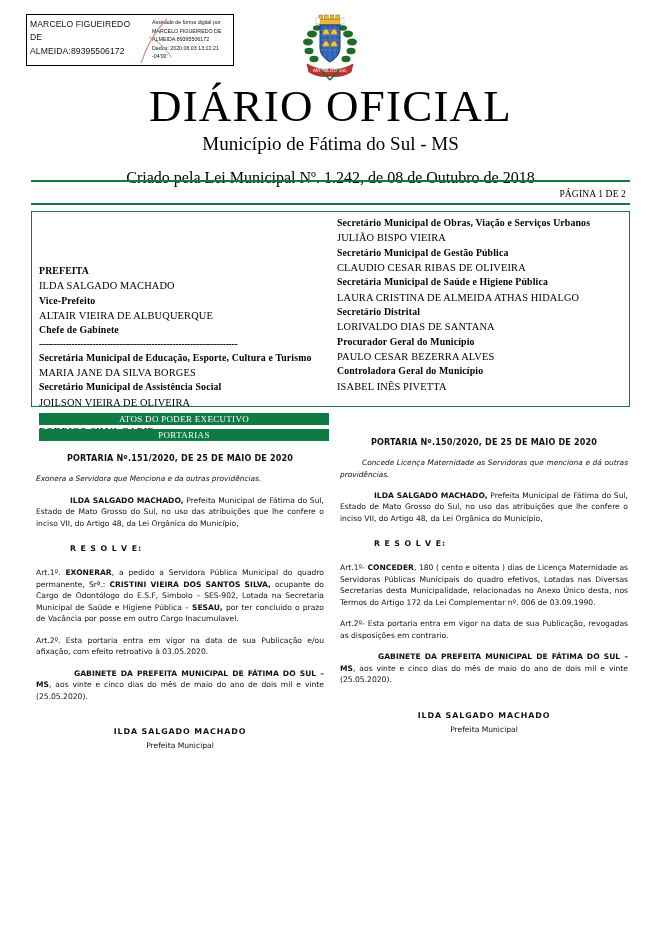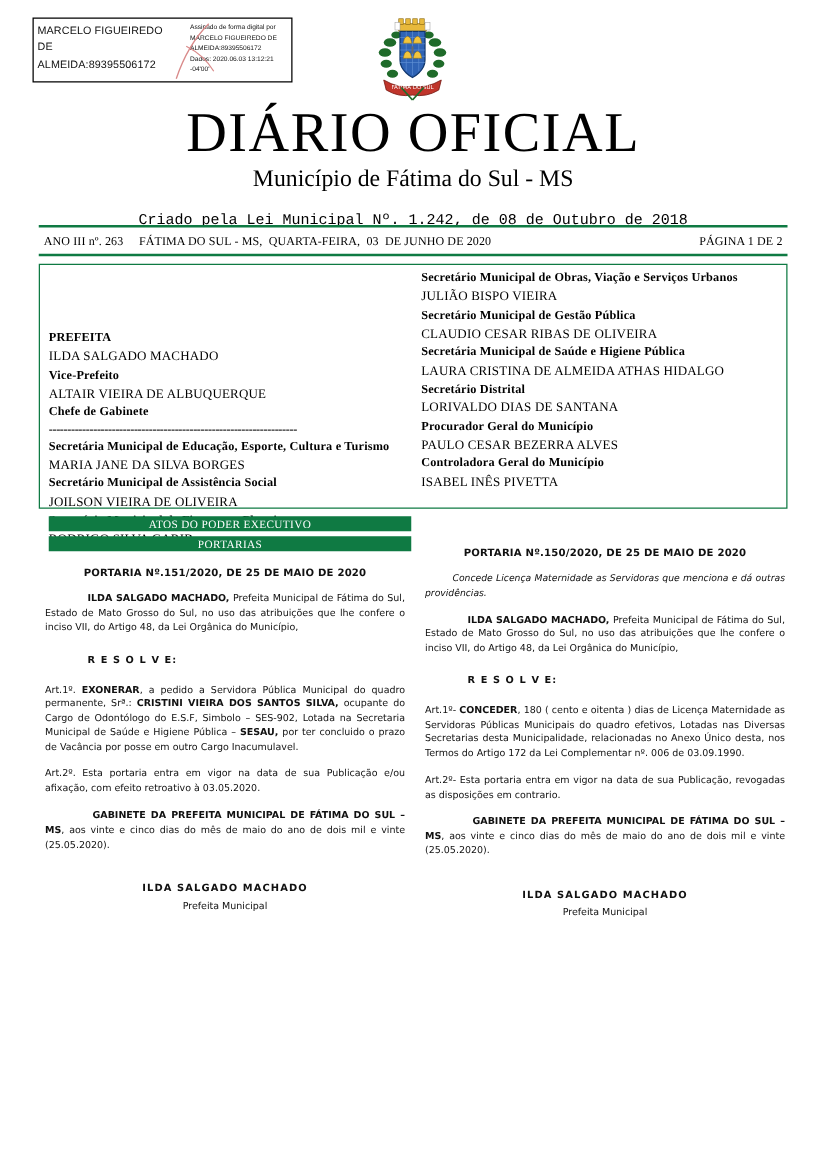--- a/index.html
+++ b/index.html
@@ -81,22 +81,22 @@
     font-weight: 400;
   }
   .do-sub {
     font-family: "Liberation Serif", serif;
     font-size: 19px;
     line-height: 1.35;
     margin-top: 1px;
     font-weight: 400;
   }
   .do-law {
-    font-family: Liberation Mono, monospace;
-    font-size: 12px;
+    font-family: Liberation Serif, serif;
+    font-size: 16px;
     margin-top: 12px;
   }
 
   
   .rule-green {
     position: absolute;
     left: 31px;
     width: 599px;
     height: 1.6px;
     background: #0f7a43;
@@ -320,21 +320,20 @@
 </svg>
 
 <div class="masthead">
   <div class="do-title">DIÁRIO OFICIAL</div>
   <div class="do-sub">Município de Fátima do Sul - MS</div>
   <div class="do-law">Criado pela Lei Municipal Nº. 1.242, de 08 de Outubro de 2018</div>
 </div>
 
 <div class="rule-green rule-top"></div>
 <div class="ano-bar">
-  <span class="ano-left">ANO III nº. 263     FÁTIMA DO SUL - MS,  QUARTA-FEIRA,  03  DE JUNHO DE 2020</span>
   <span class="ano-right">PÁGINA 1 DE 2</span>
 </div>
 <div class="rule-green rule-bottom"></div>
 
 <div class="officials">
   <div class="off-col off-col-left">
     <div class="off-role">PREFEITA</div>
     <div class="off-name">ILDA SALGADO MACHADO</div>
     <div class="off-role">Vice-Prefeito</div>
     <div class="off-name">ALTAIR VIEIRA DE ALBUQUERQUE</div>
@@ -361,20 +360,21 @@
     <div class="off-role">Controladora Geral do Município</div>
     <div class="off-name">ISABEL INÊS PIVETTA</div>
   </div>
 </div>
 
 <div class="banner banner-atos">ATOS DO PODER EXECUTIVO</div>
 <div class="banner banner-port">PORTARIAS</div>
 
 <div class="col col-left">
   <div class="p-title">PORTARIA Nº.151/2020, DE 25 DE MAIO DE 2020</div>
+  <div class="p-ementa">Exonera a Servidora que Menciona e  da  outras providências.</div>
   <div class="p-body"><b>ILDA SALGADO MACHADO,</b><span> Prefeita Municipal de Fátima do Sul, Estado de Mato Grosso do Sul, no uso das atribuições que lhe confere o inciso VII, do Artigo 48, da Lei Orgânica do Município,</span></div>
   <div class="p-resolve">R E S O L V E:</div>
   <div class="p-art"><span>Art.1º. </span><b>EXONERAR</b><span>, a pedido a Servidora Pública Municipal do  quadro permanente, Srª.: </span><b>CRISTINI VIEIRA  DOS SANTOS SILVA,</b><span> ocupante do Cargo de  Odontólogo do E.S.F, Simbolo –  SES-902, Lotada na Secretaria Municipal de Saúde e Higiene Pública – </span><b>SESAU,</b><span> por ter concluido o prazo de Vacância por posse em outro Cargo Inacumulavel.</span></div>
   <div class="p-art">Art.2º.  Esta portaria entra em vigor na data de sua Publicação e/ou afixação,  com efeito retroativo à 03.05.2020.</div>
   <div class="p-gab"><b>GABINETE DA PREFEITA MUNICIPAL DE FÁTIMA DO SUL – MS</b><span>, aos vinte e cinco dias do mês de maio do ano de dois mil e vinte (25.05.2020).</span></div>
   <div class="sig-block">
     <div class="sig-name">ILDA SALGADO MACHADO</div>
     <div class="sig-role">Prefeita Municipal</div>
   </div>
 </div>

